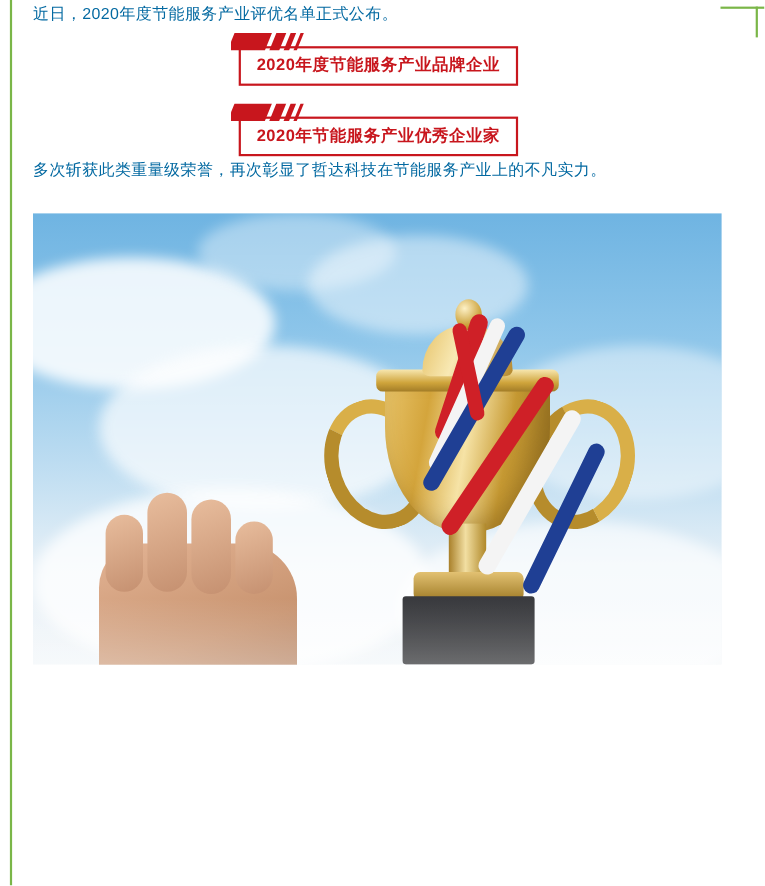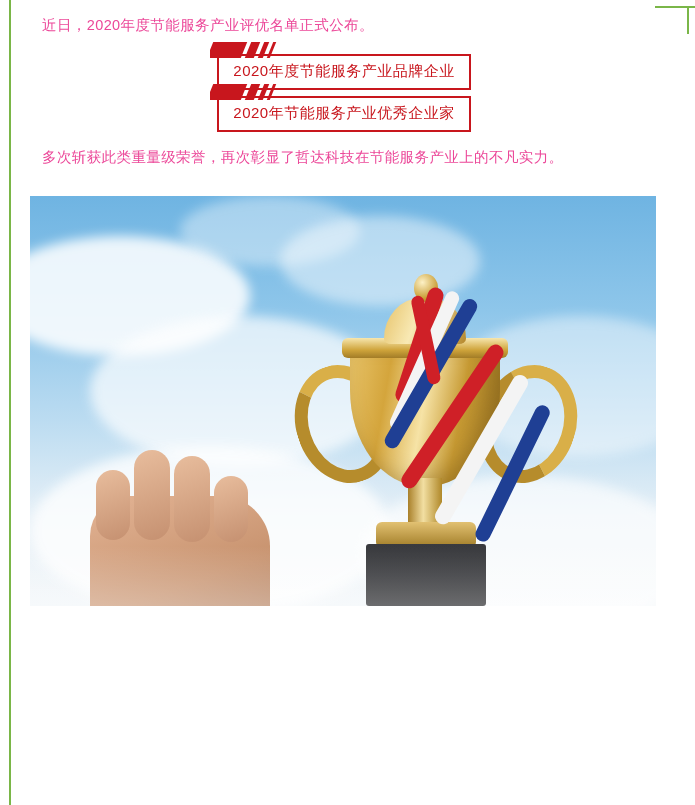--- a/index.html
+++ b/index.html
@@ -45,49 +45,49 @@
     height: 28px;
     background: #7ab648;
   }
   .content {
     position: absolute;
     left: 30px;
     top: 0;
     width: 628px;
   }
   p.para {
-    margin: 12px;
+    margin: 0;
     padding: 0;
-    color: #ec4899;
+    color: #0369a1;
     font-size: 14.5px;
     line-height: 26px;
     letter-spacing: 0.4px;
   }
   .para-1 { margin-top: 20px; }
   .para-2 { margin-top: 24px; }
   .para-3 { margin-top: 24px; }
   .para-4 { margin-top: 27px; }
 
   .award-row {
     display: flex;
     justify-content: center;
     margin-top: 16px;
   }
-  .award-row.second { margin-top: 6px; }
+  .award-row.second { margin-top: 28px; }
 
   .award-badge {
     position: relative;
     display: inline-block;
     border: 2px solid #c8161d;
     padding: 6px 14px 7px 14px;
     box-sizing: border-box;
   }
   .award-badge .label {
     color: #c8161d;
-    font-weight: normal;
+    font-weight: bold;
     font-size: 15px;
     letter-spacing: 0.5px;
     white-space: nowrap;
   }
   
   .ribbon {
     position: absolute;
     left: -9px;
     top: -14px;
     width: 74px;

